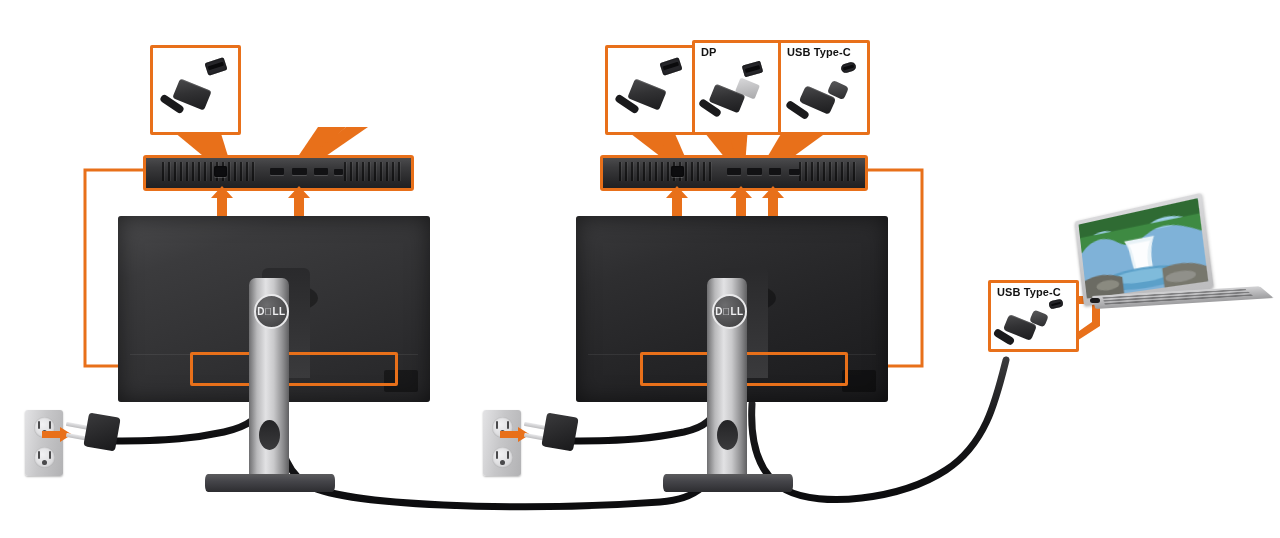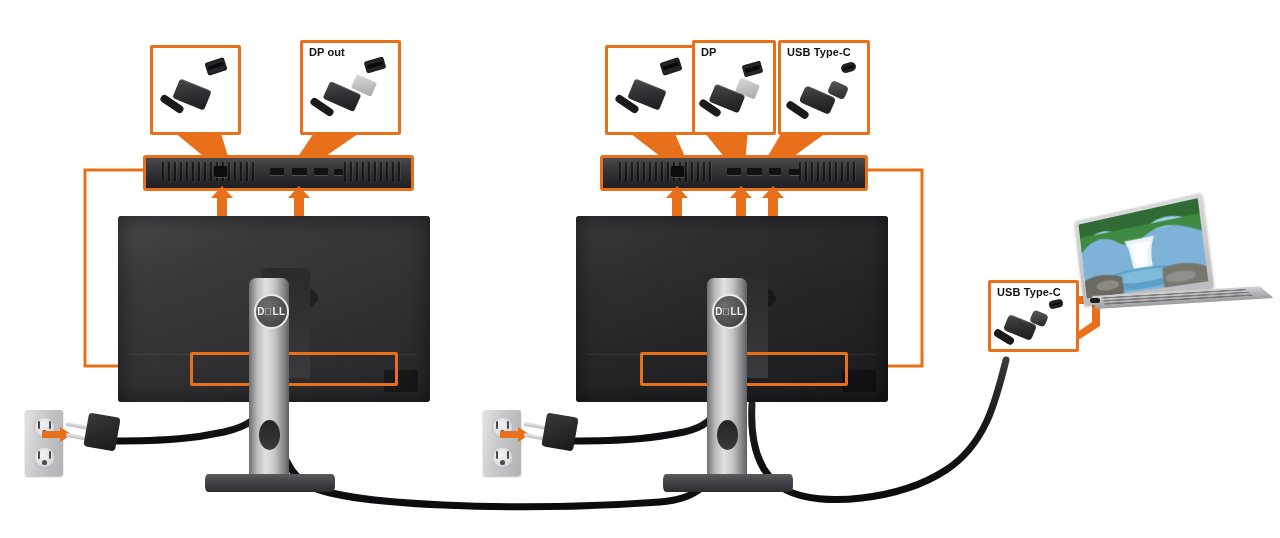--- a/index.html
+++ b/index.html
@@ -146,40 +146,31 @@
 
   <div class="callout" style="left:150px;top:45px;width:85px;height:84px;">
     <span class="callout-label"></span>
     <div style="position:absolute;inset:0;">
       <div class="minisock" style="left:53px;top:12px;width:20px;height:13px;transform:rotate(-18deg);"></div>
       <div class="conn-body" style="left:22px;top:36px;width:34px;height:21px;transform:rotate(22deg);"></div>
       <div class="conn-cable" style="left:6px;top:52px;width:26px;height:8px;transform:rotate(34deg);"></div>
     </div>
   </div>
 
-  <div class="callout" style="left:300px;top:40px;width:95px;height:89px;">
-    <span class="callout-label">DP out</span>
-    <div style="position:absolute;inset:0;">
-      <div class="minisock" style="left:62px;top:16px;width:20px;height:12px;transform:rotate(-16deg);"></div>
-      <div class="conn-tip" style="left:50px;top:35px;width:22px;height:15px;transform:rotate(24deg);"></div>
-      <div class="conn-body" style="left:22px;top:44px;width:34px;height:19px;transform:rotate(24deg);"></div>
-      <div class="conn-cable" style="left:6px;top:60px;width:26px;height:8px;transform:rotate(34deg);"></div>
-    </div>
-  </div>
 
   <div class="callout" style="left:605px;top:45px;width:85px;height:84px;">
     <span class="callout-label"></span>
     <div style="position:absolute;inset:0;">
       <div class="minisock" style="left:53px;top:12px;width:20px;height:13px;transform:rotate(-18deg);"></div>
       <div class="conn-body" style="left:22px;top:36px;width:34px;height:21px;transform:rotate(22deg);"></div>
       <div class="conn-cable" style="left:6px;top:52px;width:26px;height:8px;transform:rotate(34deg);"></div>
     </div>
   </div>
 
-  <div class="callout" style="left:692px;top:40px;width:78px;height:89px;">
+  <div class="callout" style="left:692px;top:40px;width:78px;height:89px;padding-left:20px;">
     <span class="callout-label">DP</span>
     <div style="position:absolute;inset:0;">
       <div class="minisock" style="left:48px;top:20px;width:19px;height:12px;transform:rotate(-16deg);"></div>
       <div class="conn-tip" style="left:42px;top:38px;width:21px;height:15px;transform:rotate(22deg);"></div>
       <div class="conn-body" style="left:16px;top:46px;width:32px;height:19px;transform:rotate(22deg);"></div>
       <div class="conn-cable" style="left:3px;top:61px;width:24px;height:8px;transform:rotate(34deg);"></div>
     </div>
   </div>
 
   <div class="callout" style="left:778px;top:40px;width:86px;height:89px;">

